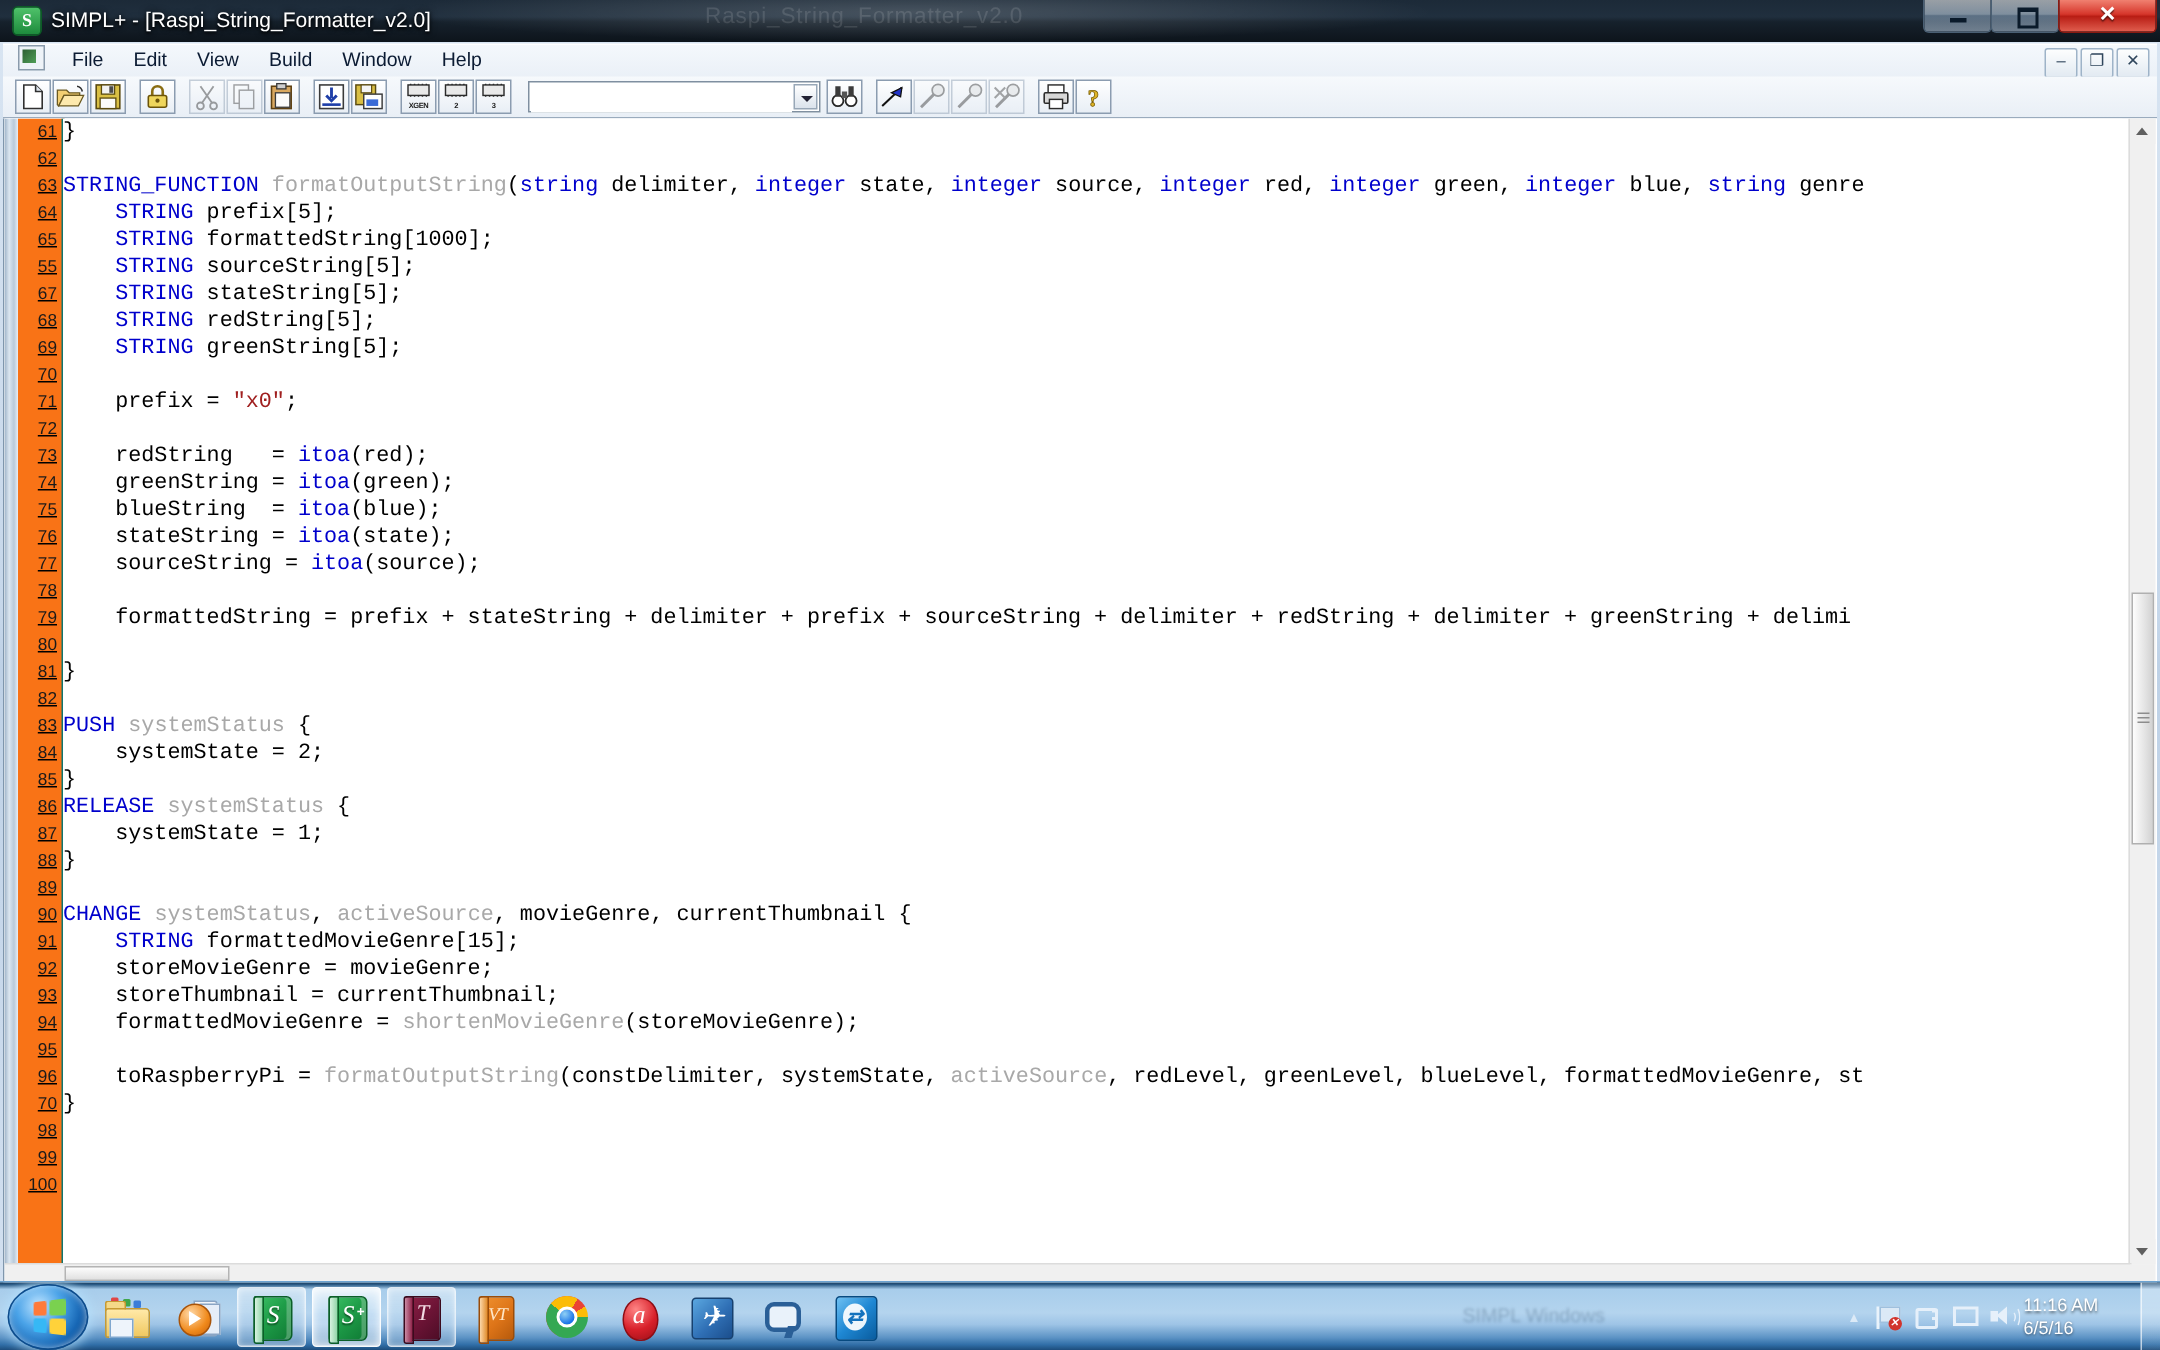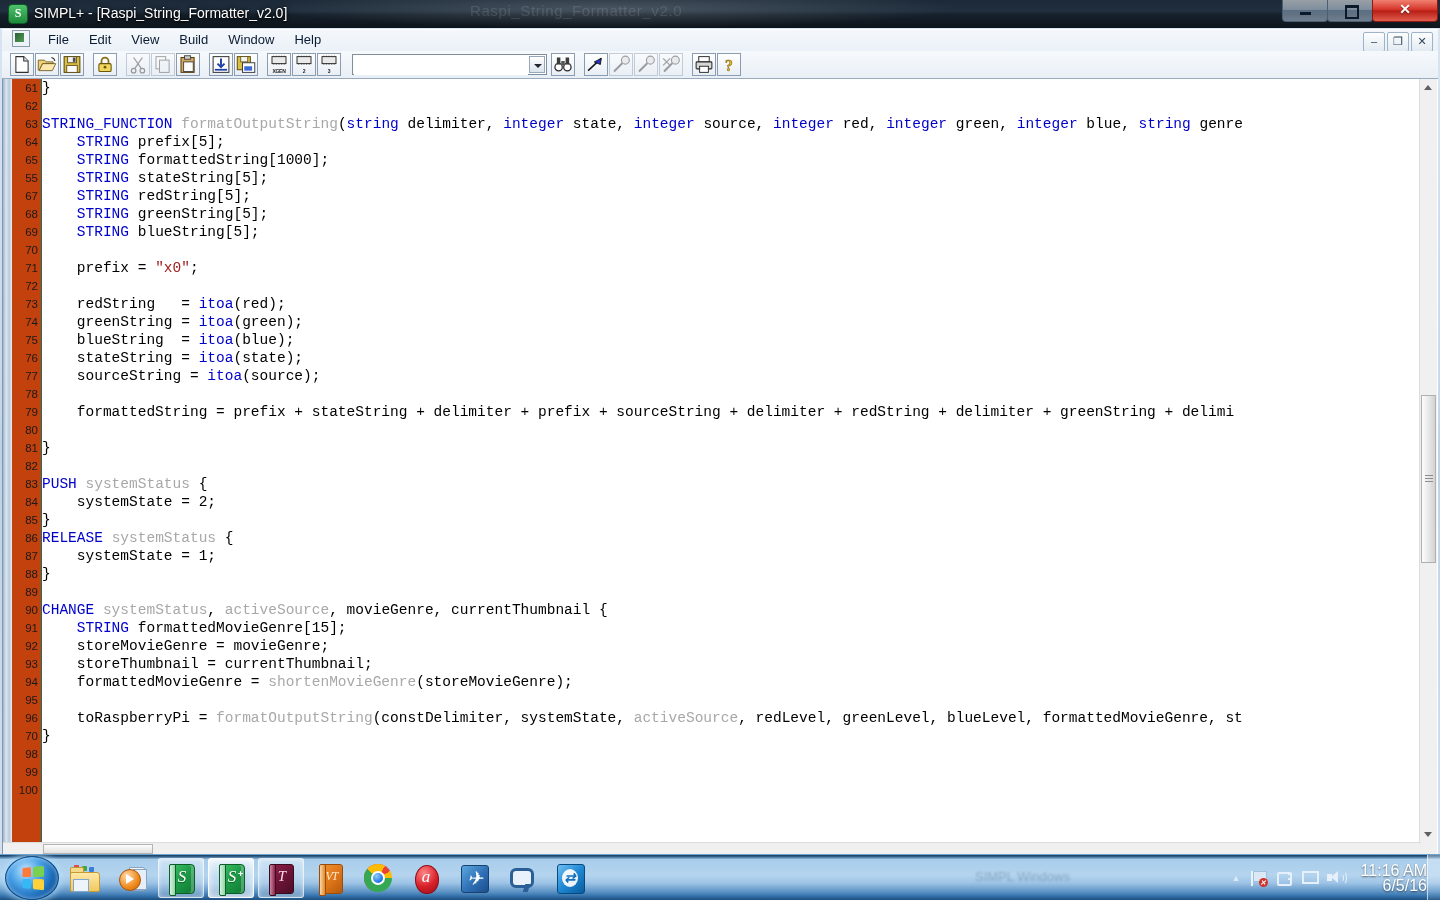--- a/index.html
+++ b/index.html
@@ -162,22 +162,23 @@
   .editor {
     position: absolute; left: 0; top: 0; right: 0; bottom: 0;
     background: #ffffff; overflow: hidden;
   }
   .edge-left {
     position:absolute; left:0; top:0; width:9px; height:100%;
     background: linear-gradient(to right,#9fb4c9 0%, #dbe6f0 35%, #b9cada 70%, #e8eef5 100%);
   }
   .gutter {
     position: absolute; left: 9px; top: 0; width: 29px; height: 100%;
-    background: #c2410c;
+    background: #f97316;
     border-right: 2px solid #0f766e;
+    text-decoration: underline;
   }
   .code-area {
     position: absolute; left: 39px; top: 0; right: 23px; bottom: 12px;
     overflow: hidden; background:#ffffff;
   }
   .line {
     height: 18px; line-height: 18px; white-space: pre;
     font-family: "Liberation Mono", monospace; font-size: 14.5px;
     color: #000000;
   }
@@ -469,21 +470,21 @@
     position:absolute;left:4px;top:1px;
     border-top:6px solid transparent;border-bottom:6px solid transparent;border-right:7px solid #e6f0fa;
   }
   .volico .w1,.volico .w2{
     position:absolute; border:1.5px solid #e6f0fa; border-radius:50%;
     border-left-color:transparent;border-top-color:transparent;border-bottom-color:transparent;
   }
   .volico .w1{left:11px;top:4px;width:4px;height:6px;}
   .volico .w2{left:13px;top:1px;width:5px;height:12px;}
   .clock {
-    width: 78px; text-align:right; color:#ffffff; font-size:16px; line-height:15px;
+    width: 78px; text-align:left; color:#ffffff; font-size:12px; line-height:15px;
     text-shadow: 0 1px 2px rgba(0,0,0,0.55);
   }
   .showdesk {
     width: 12px; height: 45px;
     background: linear-gradient(to bottom, rgba(255,255,255,0.35), rgba(255,255,255,0.08));
     border-left: 1px solid rgba(255,255,255,0.65);
   }
   .tb-ghost {
     position:absolute; left:975px; top:14px; width:120px; height:16px;
     color: rgba(40,70,100,0.30); font-size:13px; white-space:nowrap;
@@ -752,24 +753,24 @@
             <div class="ln">98</div>
             <div class="ln">99</div>
             <div class="ln">100</div>
           </div>
         <div class="code-area" id="codeArea">
             <div class="line"><span>}</span></div>
             <div class="line">&nbsp;</div>
             <div class="line"><span class="kw">STRING_FUNCTION </span><span class="gray">formatOutputString</span><span>(</span><span class="kw">string</span><span> delimiter, </span><span class="kw">integer</span><span> state, </span><span class="kw">integer</span><span> source, </span><span class="kw">integer</span><span> red, </span><span class="kw">integer</span><span> green, </span><span class="kw">integer</span><span> blue, </span><span class="kw">string</span><span> genre</span></div>
             <div class="line"><span>    </span><span class="kw">STRING</span><span> prefix[5];</span></div>
             <div class="line"><span>    </span><span class="kw">STRING</span><span> formattedString[1000];</span></div>
+            <div class="line"><span>    </span><span class="kw">STRING</span><span> sourceString[5];</span></div>
             <div class="line"><span>    </span><span class="kw">STRING</span><span> stateString[5];</span></div>
             <div class="line"><span>    </span><span class="kw">STRING</span><span> redString[5];</span></div>
             <div class="line"><span>    </span><span class="kw">STRING</span><span> greenString[5];</span></div>
-            <div class="line"><span>    </span><span class="kw">STRING</span><span> blueString[5];</span></div>
             <div class="line">&nbsp;</div>
             <div class="line"><span>    prefix = </span><span class="str">"x0"</span><span>;</span></div>
             <div class="line">&nbsp;</div>
             <div class="line"><span>    redString   = </span><span class="kw">itoa</span><span>(red);</span></div>
             <div class="line"><span>    greenString = </span><span class="kw">itoa</span><span>(green);</span></div>
             <div class="line"><span>    blueString  = </span><span class="kw">itoa</span><span>(blue);</span></div>
             <div class="line"><span>    stateString = </span><span class="kw">itoa</span><span>(state);</span></div>
             <div class="line"><span>    sourceString = </span><span class="kw">itoa</span><span>(source);</span></div>
             <div class="line">&nbsp;</div>
             <div class="line"><span>    formattedString = prefix + stateString + delimiter + prefix + sourceString + delimiter + redString + delimiter + greenString + delimi</span></div>

